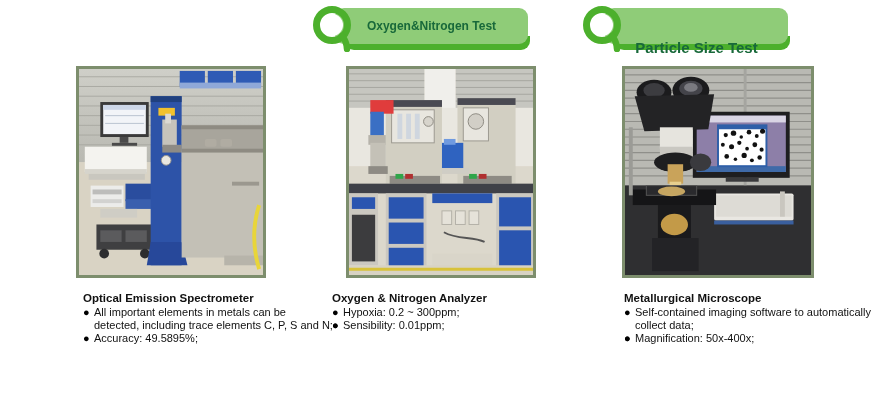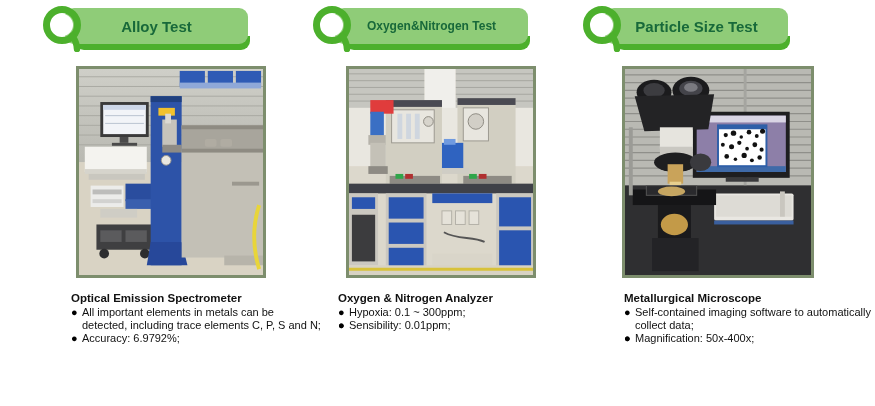--- a/index.html
+++ b/index.html
@@ -32,38 +32,38 @@
   .badge-plate.w3{width:183px;}
   .badge-shadow.w2{width:185px;}
   .badge-shadow.w3{width:175px;}
   .badge-label{
     position:absolute;left:25px;top:8px;width:183px;height:36px;
     display:flex;align-items:center;justify-content:center;
     font-size:15px;font-weight:bold;color:#18693a;
     letter-spacing:0px;white-space:nowrap;
   }
   .badge-label.w2{width:193px;font-size:12px;}
-  .badge-label.w3{width:183px;}
+  .badge-label.w3{width:183px;margin-top:21px;}
   .glass{position:absolute;left:3px;top:6px;width:44px;height:46px;}
 
   
   .photo-frame{
     position:absolute;left:36px;top:66px;
     width:190px;height:212px;
     border:3px solid #7d8e6d;
     box-sizing:border-box;
     background:#cfcabc;
     overflow:hidden;
   }
   .photo-frame.p3{left:42px;width:192px;}
   .photo-frame svg{display:block;width:100%;height:100%;}
 
   
-  .txt{position:absolute;left:31px;top:291px;width:250px;}
-  .txt.t2{left:28px;}
+  .txt{position:absolute;left:43px;top:291px;width:250px;}
+  .txt.t2{left:22px;}
   .txt.t3{left:44px;width:255px;}
   .spec-title{
     font-size:11.5px;font-weight:bold;color:#111;
     margin:0 0 1px 0;line-height:14px;white-space:nowrap;
   }
   .spec-list{list-style:none;margin:0;padding:0;}
   .spec-item{
     position:relative;padding-left:11px;
     font-size:11px;color:#111;line-height:13.2px;margin-bottom:0px;
   }
@@ -71,30 +71,20 @@
     position:absolute;left:0;top:0;font-size:11px;line-height:13.2px;color:#000;
   }
 </style>
 </head>
 <body>
 
 <div class="board">
 
   <div class="col col-1">
 
-    <div class="badge-wrap">
-      <div class="badge-shadow"></div>
-      <div class="badge-plate"></div>
-      <div class="badge-label">Alloy Test</div>
-      <svg class="glass" viewBox="0 0 44 46">
-        <circle cx="19" cy="19" r="15.5" fill="none" stroke="#4cb02c" stroke-width="7"></circle>
-        <path d="M29 30 C 33 35, 34 39, 34 43" fill="none" stroke="#4cb02c" stroke-width="6.5" stroke-linecap="round"></path>
-        <circle cx="19" cy="19" r="11" fill="#ffffff"></circle>
-      </svg>
-    </div>
 
     <div class="photo-frame">
       <svg viewBox="0 0 190 212" preserveAspectRatio="none">
         <defs>
           <linearGradient id="blindA" x1="0" y1="0" x2="0" y2="1">
             <stop offset="0" stop-color="#cfcfc8"></stop>
               <stop offset="1" stop-color="#b9b9b2"></stop>
           </linearGradient>
         </defs>
         <rect x="0" y="0" width="190" height="212" fill="#dedacd"></rect>
@@ -165,21 +155,21 @@
         <rect x="150" y="192" width="40" height="10" fill="#b7b4aa"></rect>
 
         <path d="M186 140 C 178 165, 180 186, 186 206" stroke="#e8d53a" stroke-width="4" fill="none"></path>
       </svg>
     </div>
 
     <div class="txt">
       <div class="spec-title">Optical Emission Spectrometer</div>
       <ul class="spec-list">
         <li class="spec-item"><span class="dot">●</span><span>All important elements in metals can be detected, including trace elements C, P, S and N;</span></li>
-        <li class="spec-item"><span class="dot">●</span><span>Accuracy: 6.9792%;</span></li>
+        <li class="spec-item"><span class="dot">●</span><span>Accuracy: 49.5895%;</span></li>
       </ul>
     </div>
   </div>
 
   <div class="col col-2">
 
     <div class="badge-wrap">
       <div class="badge-shadow w2"></div>
       <div class="badge-plate w2"></div>
       <div class="badge-label w2">Oxygen&amp;Nitrogen Test</div>
@@ -262,21 +252,21 @@
         <rect x="86" y="190" width="62" height="14" fill="#d9d5c9"></rect>
 
         <rect x="0" y="202" width="190" height="10" fill="#d8d3c4"></rect>
         <line x1="0" y1="206" x2="190" y2="206" stroke="#d8c23a" stroke-width="3"></line>
       </svg>
     </div>
 
     <div class="txt t2">
       <div class="spec-title">Oxygen &amp; Nitrogen Analyzer</div>
       <ul class="spec-list">
-        <li class="spec-item"><span class="dot">●</span><span>Hypoxia: 0.1 ~ 300ppm;</span></li>
+        <li class="spec-item"><span class="dot">●</span><span>Hypoxia: 0.2 ~ 300ppm;</span></li>
         <li class="spec-item"><span class="dot">●</span></li>
         <li class="spec-item"><span class="dot">●</span><span>Sensibility: 0.01ppm;</span></li>
       </ul>
     </div>
   </div>
 
   <div class="col col-3">
 
     <div class="badge-wrap">
       <div class="badge-shadow w3"></div>

